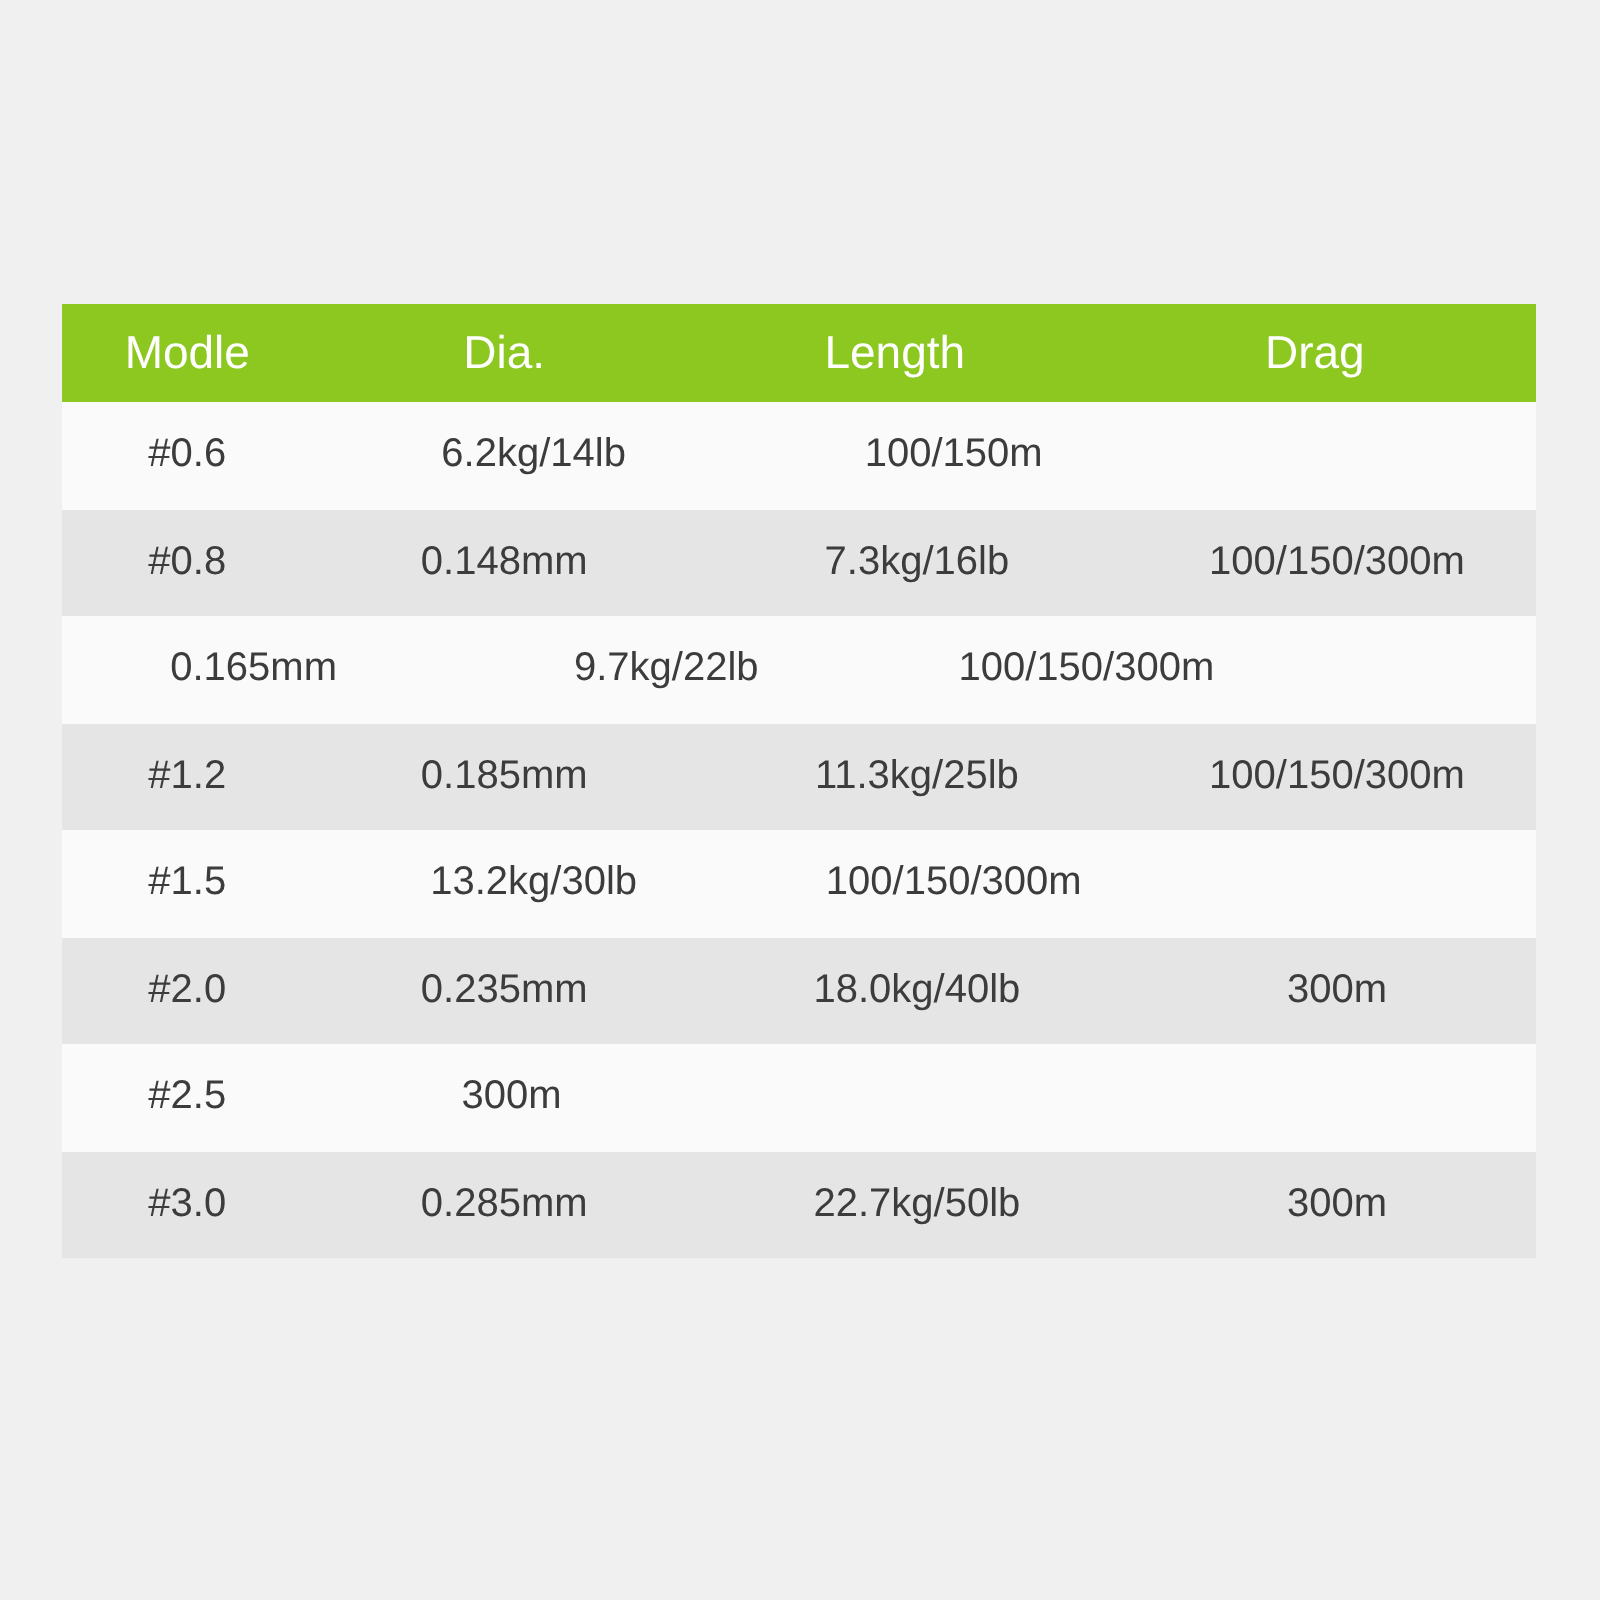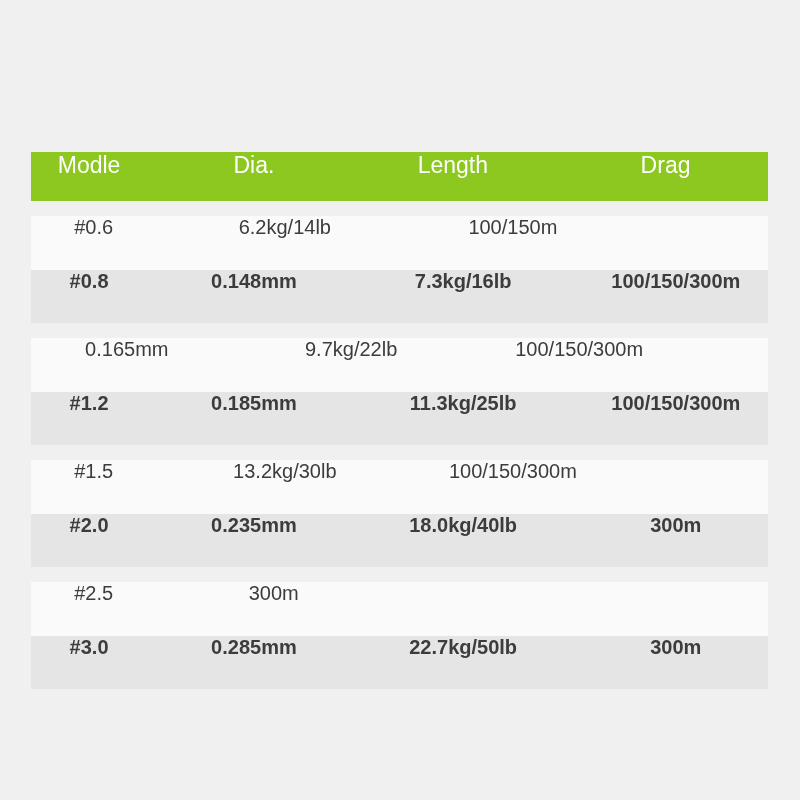--- a/index.html
+++ b/index.html
@@ -15,36 +15,36 @@
   }
   .spec-table {
     position: absolute;
     left: 31px; top: 152px;
     width: 737px;
     display: flex;
     flex-direction: column;
   }
   .tr {
     display: flex;
+    align-items: center;
     width: 100%;
-    gap: 18px;
   }
   .header-row {
     height: 49px;
     background: var(--header-bg, #8cc81f);
     color: var(--header-text, #ffffff);
     font-size: 23px;
   }
   .data-row {
     height: 53.5px;
     color: var(--body-text, #3c3c3c);
     font-size: 20px;
   }
-  .data-row.even { background: var(--row-even-bg, #fafafa); margin-top: 15px; }
-  .data-row.odd  { background: var(--row-odd-bg, #e5e5e5); font-weight: bold; }
+  .data-row.even { background: var(--row-even-bg, #fafafa); }
+  .data-row.odd  { background: var(--row-odd-bg, #e5e5e5); }
   .td {
     text-align: center;
     overflow: hidden;
     white-space: nowrap;
   }
   .c0 { width: 17%; }
   .c1 { width: 26%; }
   .c2 { width: 30%; }
   .c3 { width: 27%; }
 </style>

